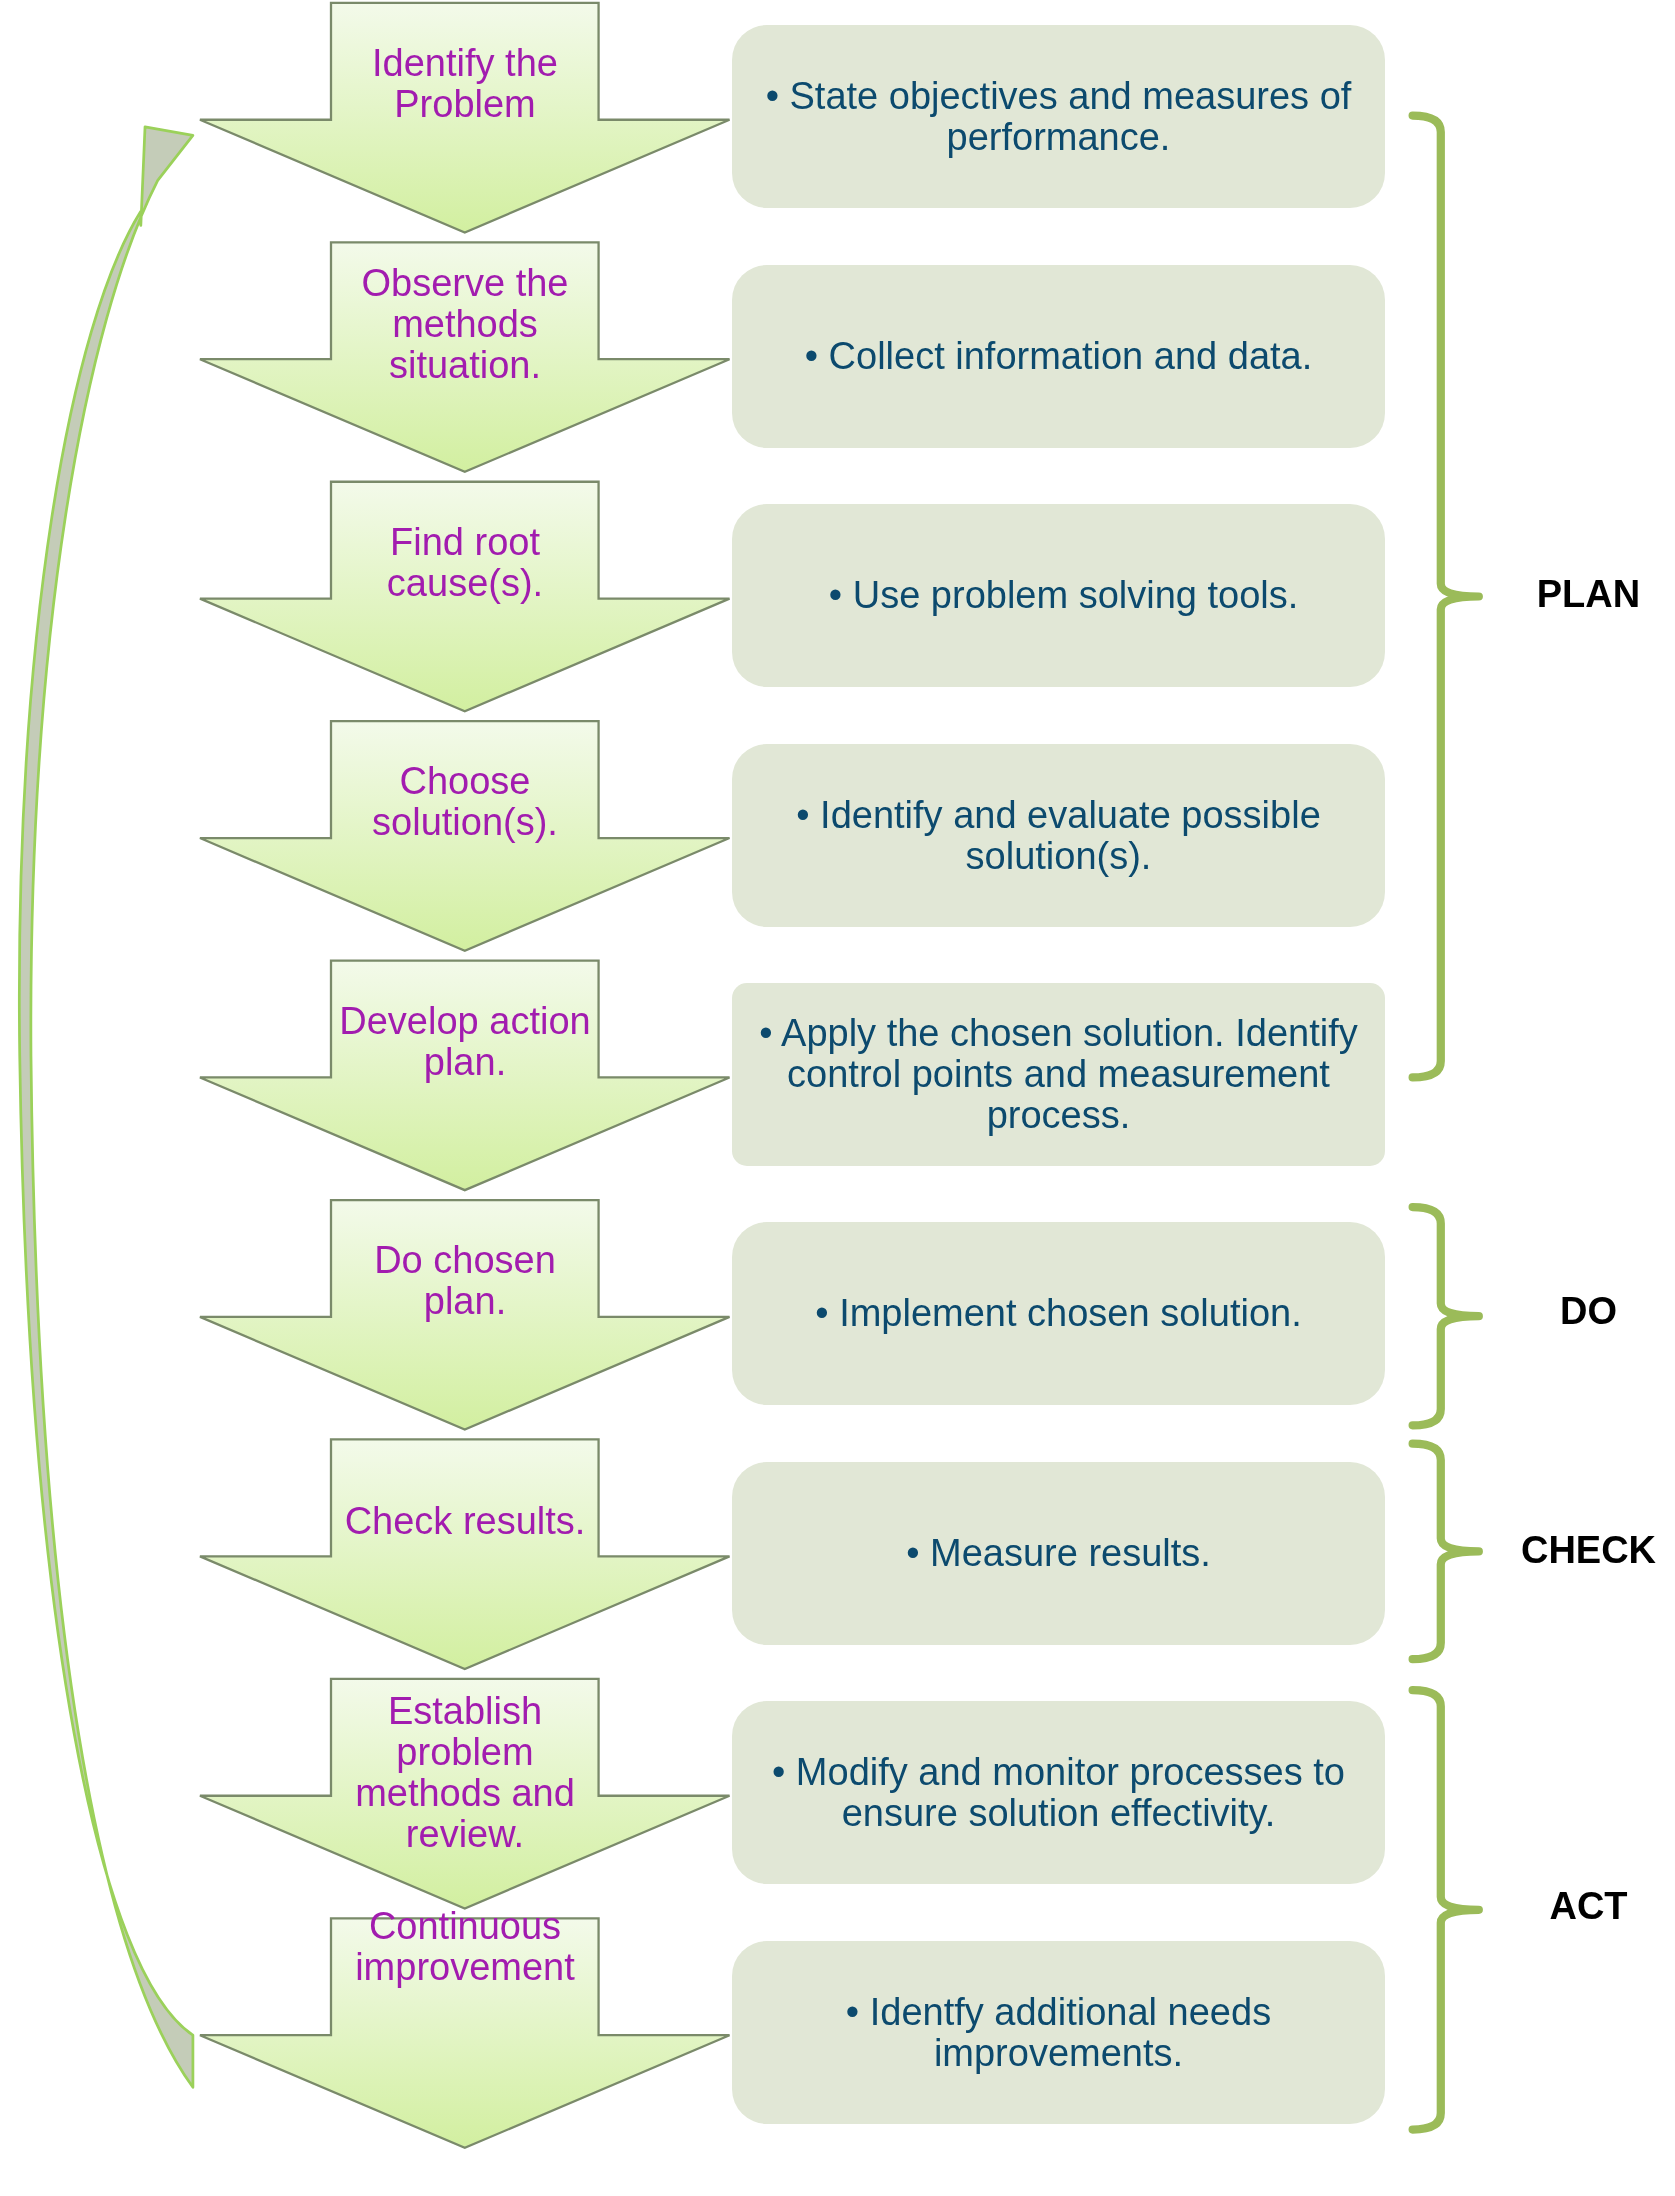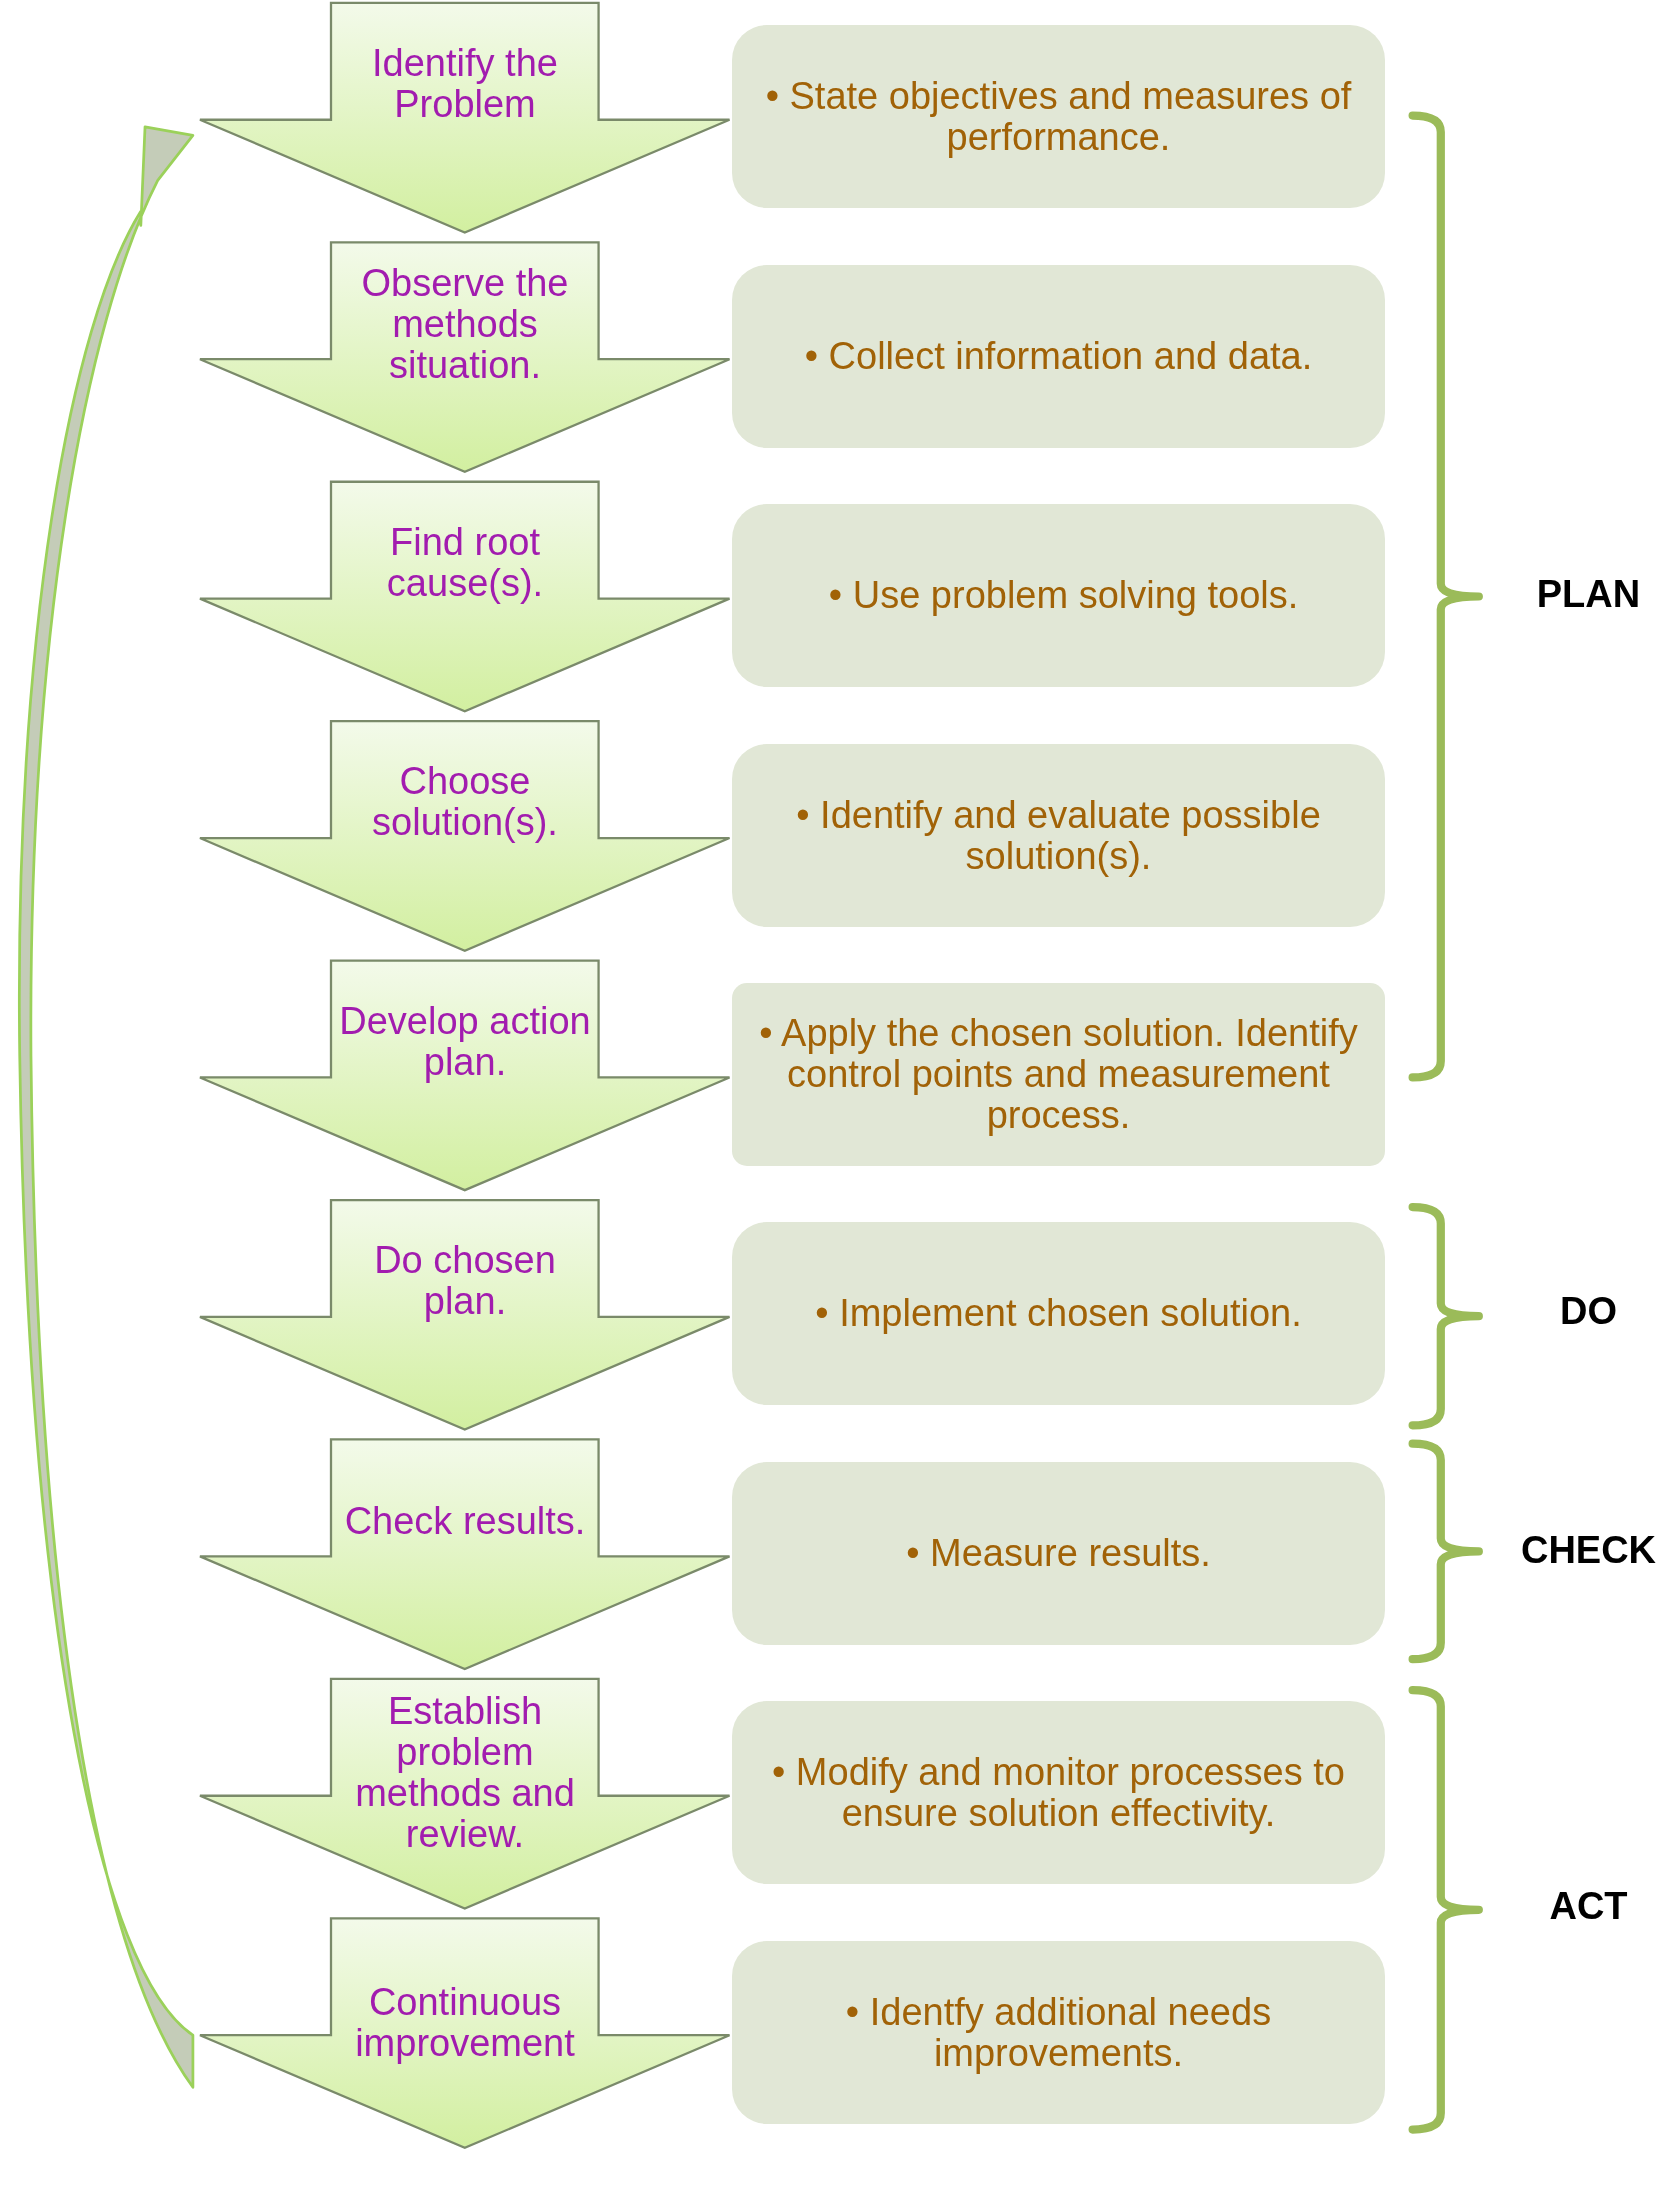--- a/index.html
+++ b/index.html
@@ -1,20 +1,20 @@
 <!DOCTYPE html>
 <html style="font-size:14.6px"><head>
 <meta charset="utf-8">
 <style>
   html, body { margin:0; padding:0; background:#ffffff; }
   #canvas { position:relative; width:1676px; height:2197px; overflow:hidden; background:#ffffff; font-family:"Liberation Sans", sans-serif; }
   #shapes { position:absolute; left:0; top:0; width:1676px; height:2197px; }
   .arrow-text { position:absolute; width:274px; text-align:center; font-size:38px; line-height:41px; color:#a21caf; display:flex; align-items:center; justify-content:center; }
   .step-box { position:absolute; left:732px; width:653px; height:183px; border-radius:35px; background:#e1e7d6; display:flex; align-items:center; justify-content:center; text-align:center; box-sizing:border-box; padding:0 12.8px; }
-  .step-box span { font-size:38px; line-height:41px; color:#a16207; }
+  .step-box span { font-size:38px; line-height:41px; color:#0c4a6e; }
   .phase-label { position:absolute; width:183px; text-align:center; font-weight:bold; font-size:38px; color:#000; }
 </style>
 </head>
 <body>
 
 <div id="canvas">
   <svg id="shapes" xmlns="http://www.w3.org/2000/svg" viewBox="0 0 1834 2404">
     <defs>
       <linearGradient id="arrowGrad" x1="0" y1="0" x2="0" y2="1">
         <stop offset="0" stop-color="#f3faea"></stop>
@@ -44,21 +44,21 @@
   </svg>
 
   <div class="arrow-text" style="left: 328px; top: 11.3px; height: 146px;">Identify the Problem</div>
   <div class="arrow-text" style="left: 328px; top: 251px; height: 146px;">Observe the methods situation.</div>
   <div class="arrow-text" style="left: 328px; top: 490px; height: 146px;">Find root cause(s).</div>
   <div class="arrow-text" style="left: 328px; top: 729px; height: 146px;">Choose solution(s).</div>
   <div class="arrow-text" style="left: 328px; top: 969px; height: 146px;">Develop action plan.</div>
   <div class="arrow-text" style="left: 328px; top: 1208px; height: 146px;">Do chosen plan.</div>
   <div class="arrow-text" style="left: 328px; top: 1448px; height: 146px;">Check results.</div>
   <div class="arrow-text" style="left: 328px; top: 1687px; height: 172px;">Establish problem methods and review.</div>
-  <div class="arrow-text" style="left: 328px; top: 1950px; height: 146px;">Continuous improvement</div>
+  <div class="arrow-text" style="left: 328px; top: 1874px; height: 146px;">Continuous improvement</div>
 
   <div class="step-box" style="top: 25px;">
       <span>• State objectives and measures of performance.</span>
     </div>
   <div class="step-box" style="top: 265px;">
       <span>• Collect information and data.</span>
     </div>
   <div class="step-box" style="top: 504px; padding-left: 23px;">
       <span>• Use problem solving tools.</span>
     </div>

